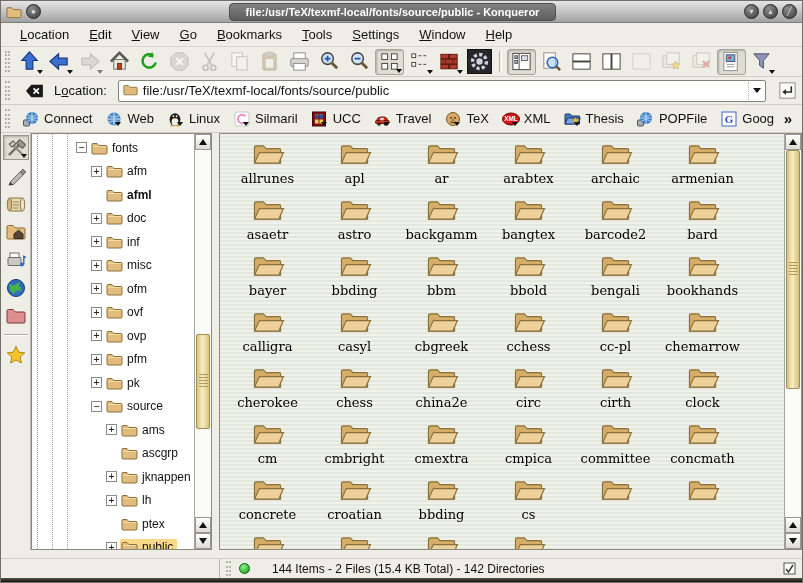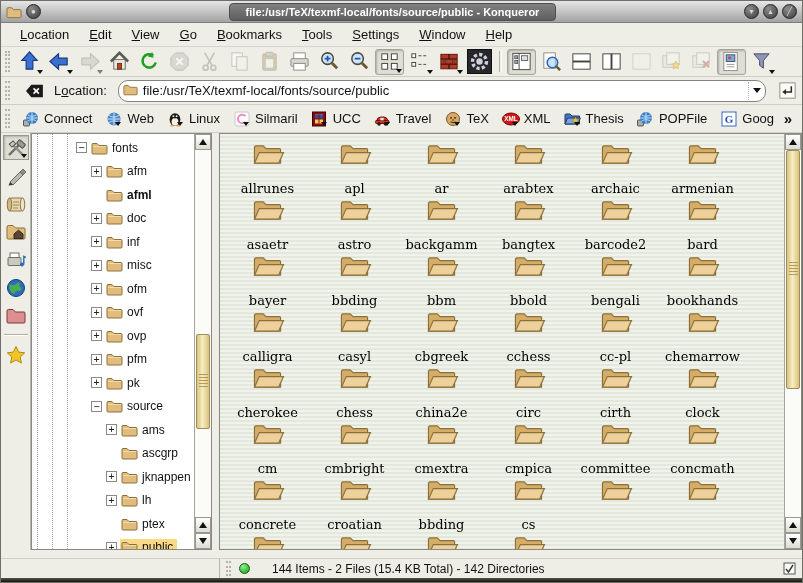--- a/index.html
+++ b/index.html
@@ -33,21 +33,21 @@
   .ticon{display:grid;place-items:center;}
   .ticon svg{display:block;}
   .caret{position:absolute;right:1px;bottom:1px;width:0;height:0;
     border-left:3px solid transparent;border-right:3px solid transparent;border-top:4px solid #111;}
   .tsep{width:3px;align-self:stretch;margin:3px 4px;border-left:1px solid #b2b2aa;border-right:1px solid #fcfcf8;}
 
   
   .location-toolbar{height:28px;flex:0 0 28px;gap:9px;}
   .clear-btn{width:22px;height:20px;display:grid;place-items:center;}
   .loc-label{white-space:nowrap;font-size:13px;padding-right:2px;}
-  .combo{flex:1;height:22px;background:#fff;border:1px solid #84847b;border-radius:10px;
+  .combo{flex:1;height:22px;background:#fff;border:1px solid #84847b;border-radius:2px;
     display:flex;align-items:center;padding:0 0 0 4px;gap:5px;min-width:0;}
   .combo-value{flex:1;font-size:13px;white-space:nowrap;overflow:hidden;}
   .combo-dd{width:17px;height:18px;display:grid;place-items:center;border-left:1px dotted #b5b5ac;}
   .dd-arrow{width:0;height:0;border:4px solid transparent;border-top:5px solid #111;margin-top:4px;}
   .go-btn{width:24px;height:24px;display:grid;place-items:center;}
 
   
   .bookmarks-toolbar{height:28px;flex:0 0 28px;gap:3px;align-items:center;}
   .bm{display:flex;align-items:center;gap:5px;padding:2px 5px;white-space:nowrap;font-size:13px;}
   .bmicon{position:relative;width:17px;height:17px;display:grid;place-items:center;}
@@ -71,21 +71,21 @@
   .tbody{display:flex;align-items:center;gap:4px;padding:1px 4px 1px 1px;border-radius:1px;}
   .tbody.sel{background:#f9d886;}
   .tfolder svg,.ficon svg{display:block;}
 
   .splitter{width:7px;flex:0 0 7px;background:#eeeee6;}
 
   .iconview{flex:1;border:1px solid #8a8a82;display:flex;min-width:0;min-height:0;
     background:repeating-linear-gradient(180deg,#f1f2eb 0px,#f1f2eb 2px,#e4e7db 2px,#e4e7db 4px);}
   .grid{flex:1;display:grid;grid-template-columns:repeat(6,87px);grid-auto-rows:56px;
     padding:6px 0 0 4px;align-content:start;overflow:hidden;}
-  .cell{display:flex;flex-direction:column;align-items:center;gap:12px;overflow:hidden;}
+  .cell{display:flex;flex-direction:column;align-items:center;gap:2px;overflow:hidden;}
   .flabel{font-family:"DejaVu Serif","Liberation Serif",serif;font-size:13px;color:#000;}
 
   
   .sb{width:17px;flex:0 0 17px;display:flex;flex-direction:column;background:#fbfbf7;border-left:1px solid #a6a69e;}
   .sb-btn{height:16px;flex:0 0 16px;background:linear-gradient(#ffffff,#dcdcd4);border:1px solid #98988f;
     display:grid;place-items:center;}
   .arr{display:block;width:0;height:0;border:4px solid transparent;}
   .arr.up{border-bottom:6px solid #111;margin-top:-4px;}
   .arr.down{border-top:6px solid #111;margin-bottom:-4px;}
   .sb-track{flex:1;position:relative;}

